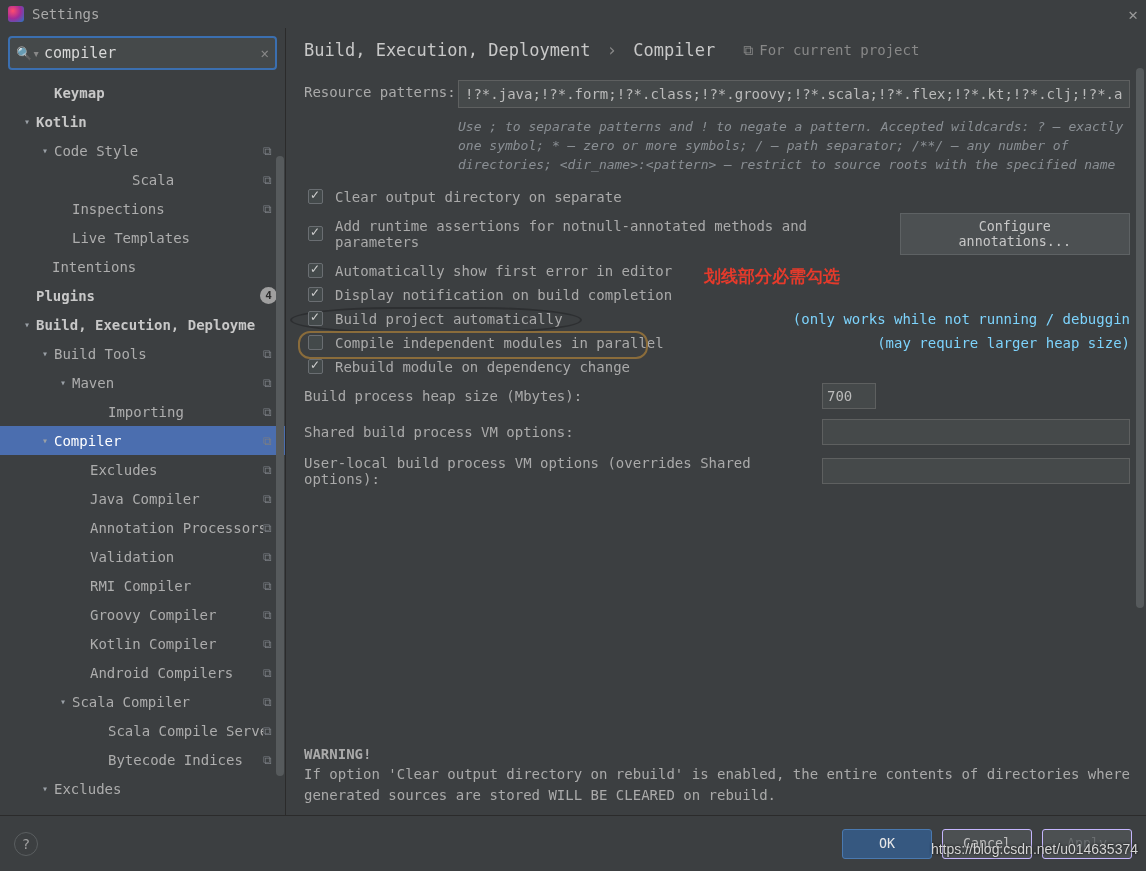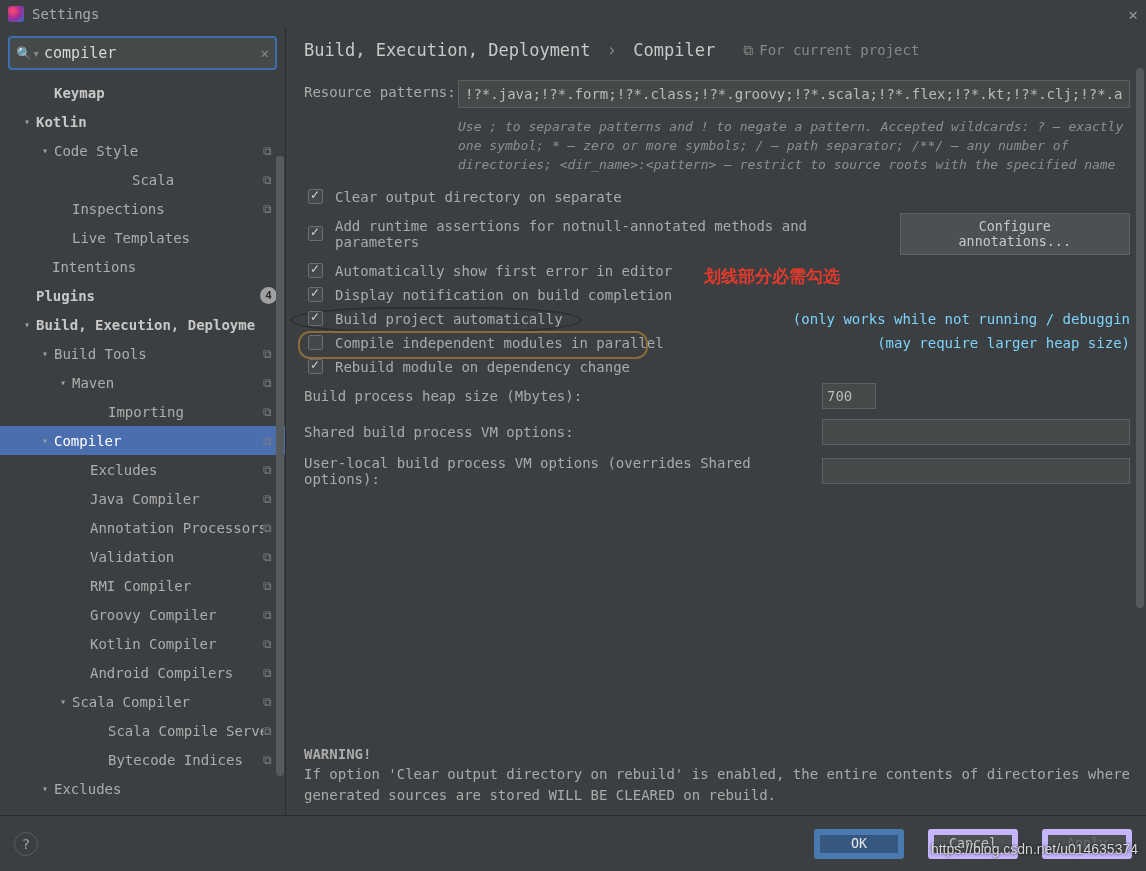--- a/index.html
+++ b/index.html
@@ -220,25 +220,25 @@
   display: flex;
   align-items: center;
   justify-content: center;
   cursor: pointer;
   font-size: 14px;
 }
 .footer-spacer { flex: 1; }
 .dlg-btn {
   min-width: 90px;
   height: 30px;
-  border: 6px solid #c4b5fd;
+  border: 1px solid #c4b5fd;
   background: #4c5052;
   color: #c0c0c0;
   font-family: inherit;
-  margin-left: 24px;
+  margin-left: 10px;
   cursor: pointer;
   border-radius: 3px;
 }
 .dlg-btn.primary { background: #365880; border-color: #4a79b0; color: #e8e8e8; }
 .dlg-btn.disabled { color: #6a6e70; }
 
 
 .red-annot {
   position: absolute;
   color: #e53a2b;

